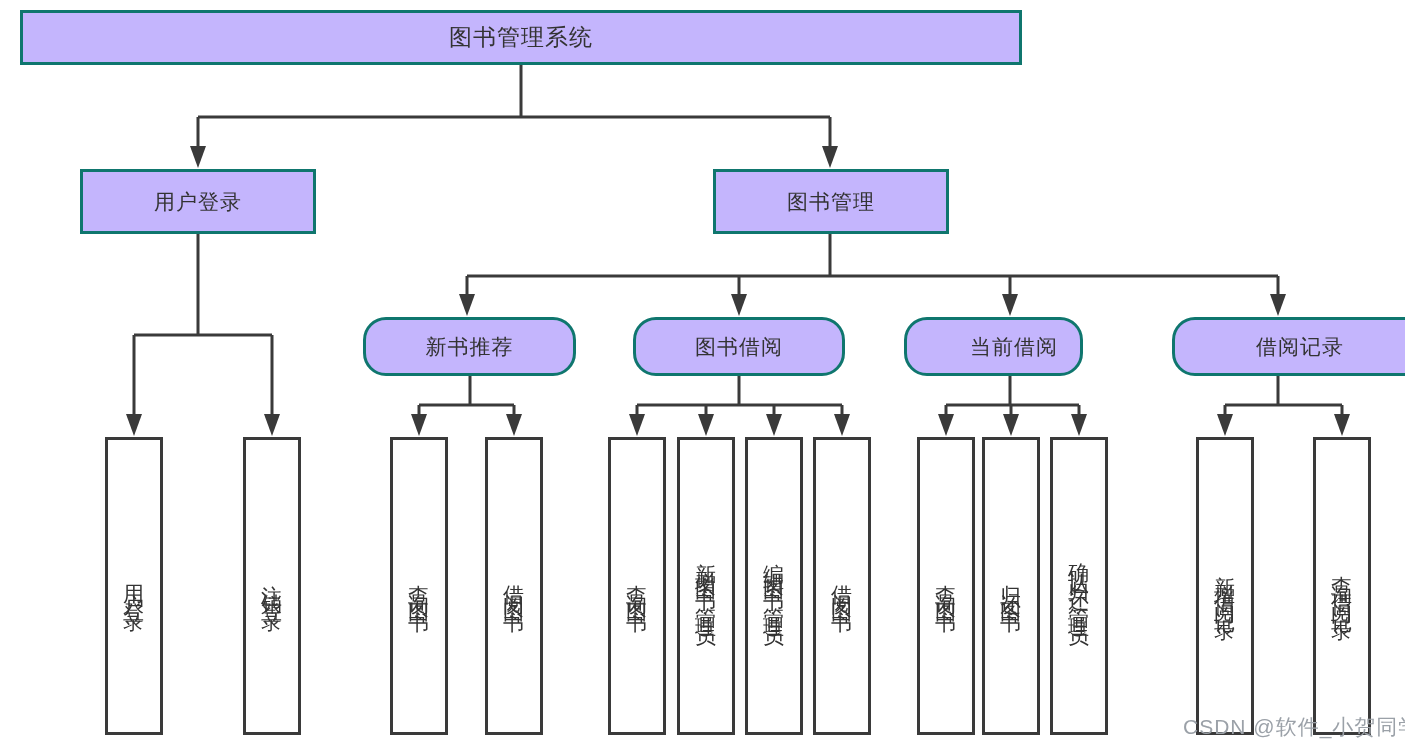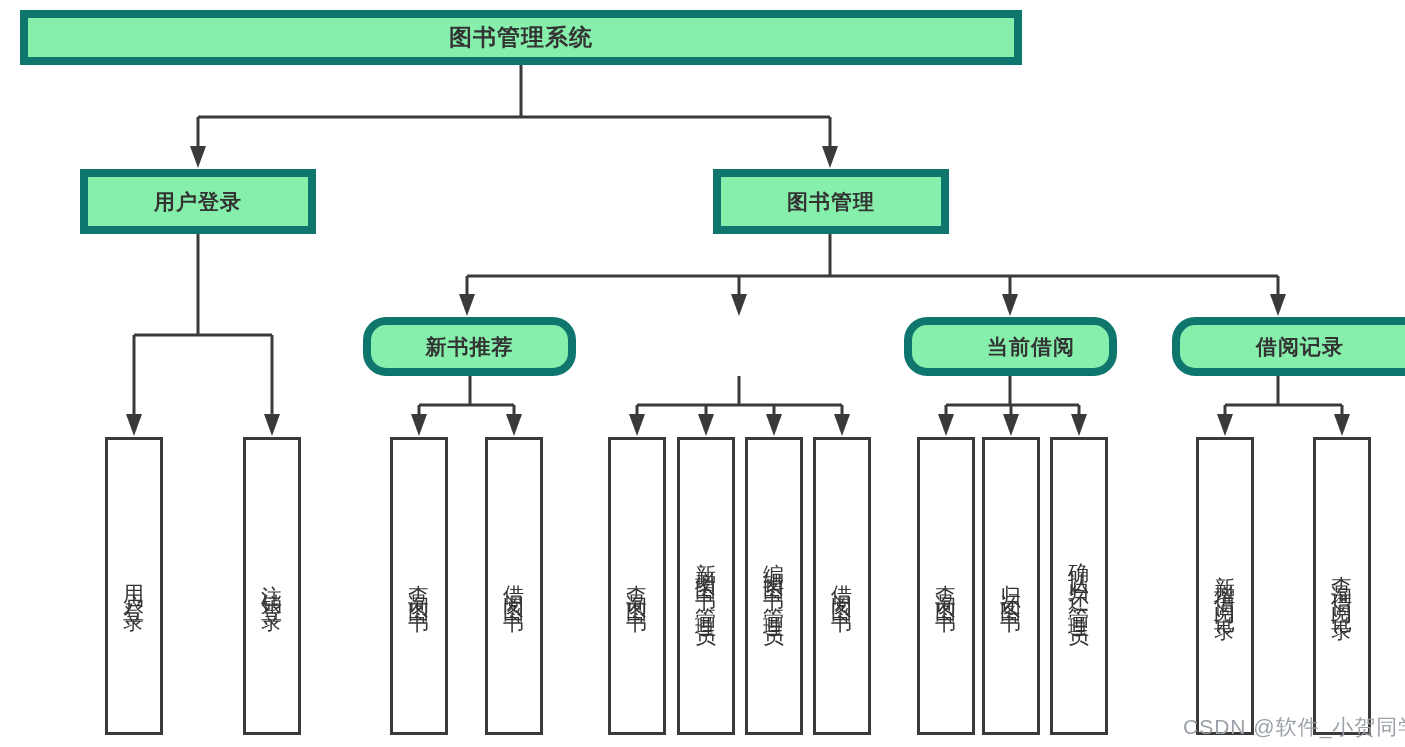--- a/index.html
+++ b/index.html
@@ -17,29 +17,28 @@
   }
   svg.connectors {
     position: absolute;
     left: 0; top: 0;
     width: 1405px; height: 747px;
     z-index: 1;
   }
   .node {
     position: absolute;
     box-sizing: border-box;
-    border: 8px solid #0f766e;
-    background: #86efac;
+    border: 3px solid #0f766e;
+    background: #c4b5fd;
     display: flex;
     align-items: center;
     justify-content: center;
     color: #333333;
     z-index: 2;
     letter-spacing: 1px;
-    font-weight: bold;
   }
   .node.root { left: 20px; top: 10px; width: 1002px; height: 55px; font-size: 23px; }
   .node.lvl2 { top: 169px; width: 236px; height: 65px; font-size: 21px; }
   .node.lvl3 { top: 317px; height: 59px; font-size: 21px; border-radius: 23px; }
   .leaf {
     position: absolute;
     box-sizing: border-box;
     top: 437px;
     width: 58px;
     height: 298px;
@@ -114,21 +113,22 @@
       <polygon points="1334,414 1350,414 1342,436"></polygon>
     </g>
   </svg>
 
   <div class="node root">图书管理系统</div>
 
   <div class="node lvl2" style="left:80px;">用户登录</div>
   <div class="node lvl2" style="left:713px;text-align:center;">图书管理</div>
 
   <div class="node lvl3" style="left:363px;width:213px;">新书推荐</div>
-  <div class="node lvl3" style="left:904px;width:213px;padding-left:41px;">当前借阅</div>
+  <div class="node lvl3" style="left:633px;width:212px;">图书借阅</div>
+  <div class="node lvl3" style="left:904px;width:179px;padding-left:41px;">当前借阅</div>
   <div class="node lvl3" style="left:1172px;width:256px;">借阅记录</div>
 
   <div class="leaf" style="left:105px;">
     <span>用户登录</span>
   </div>
   <div class="leaf" style="left:243px;">
     <span>注销登录</span>
   </div>
 
   <div class="leaf" style="left:390px;">

